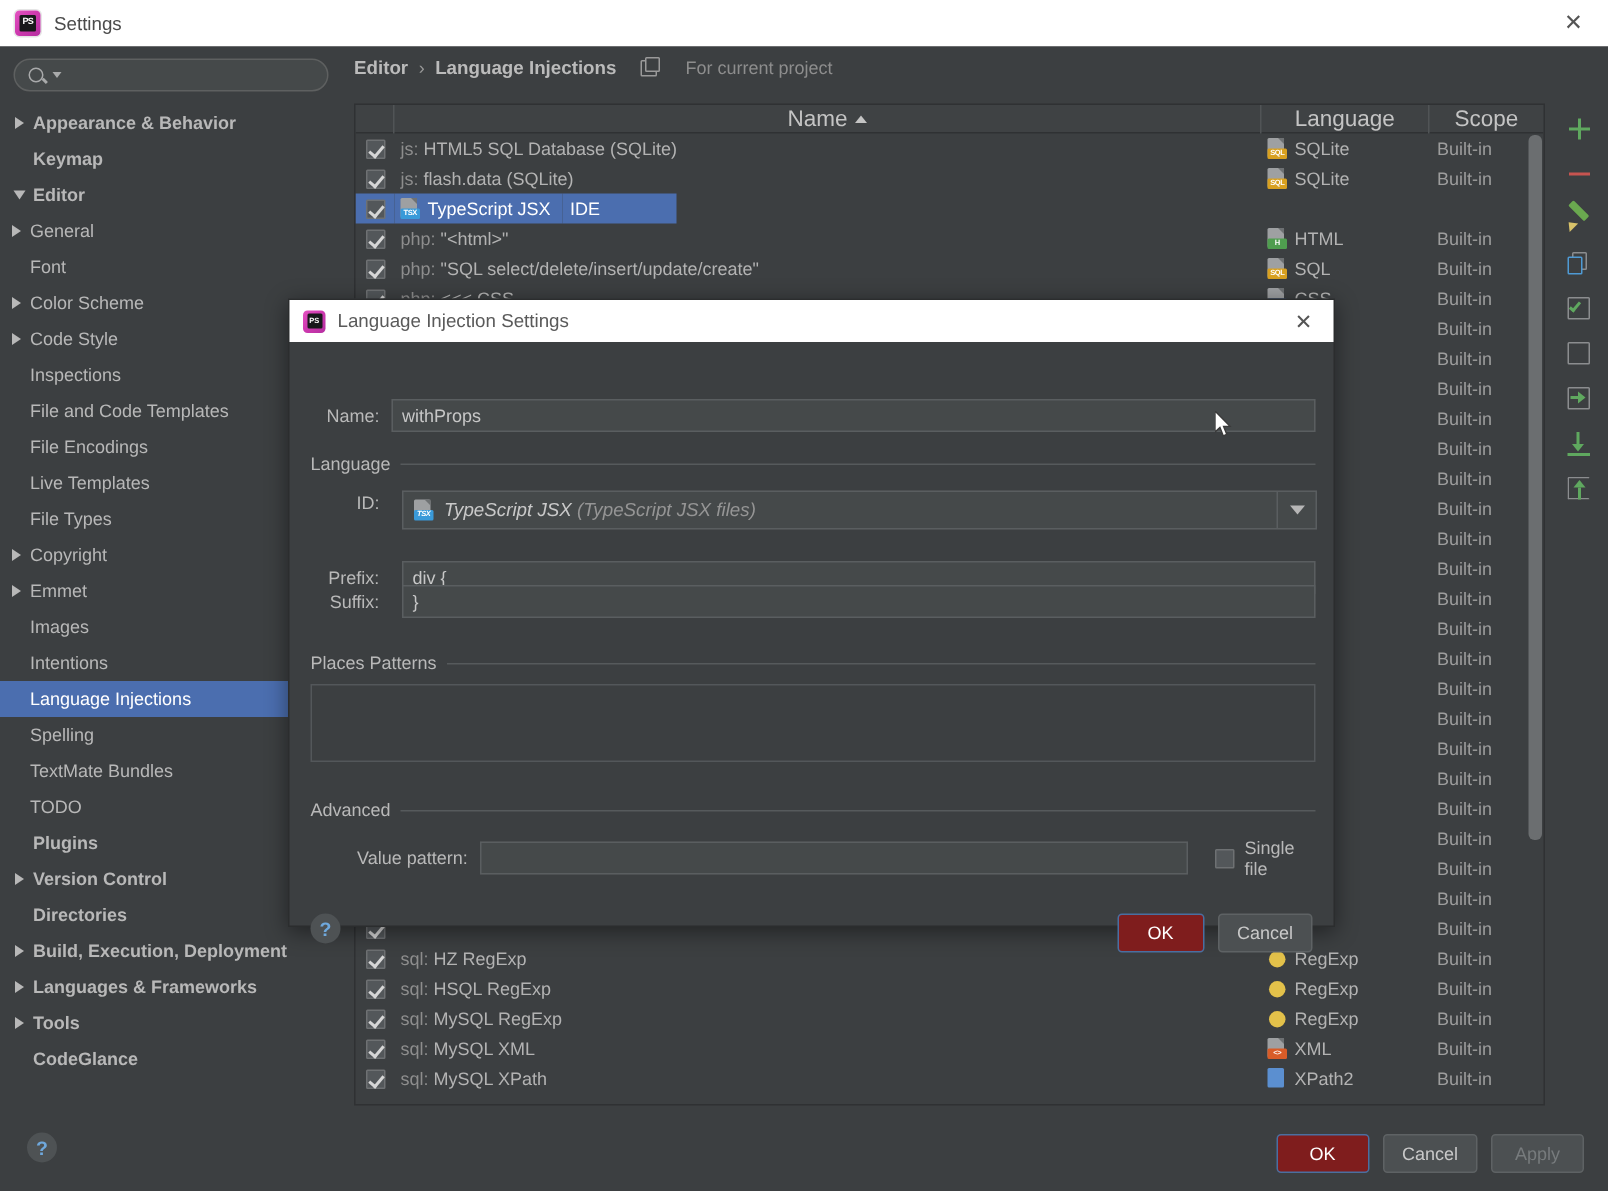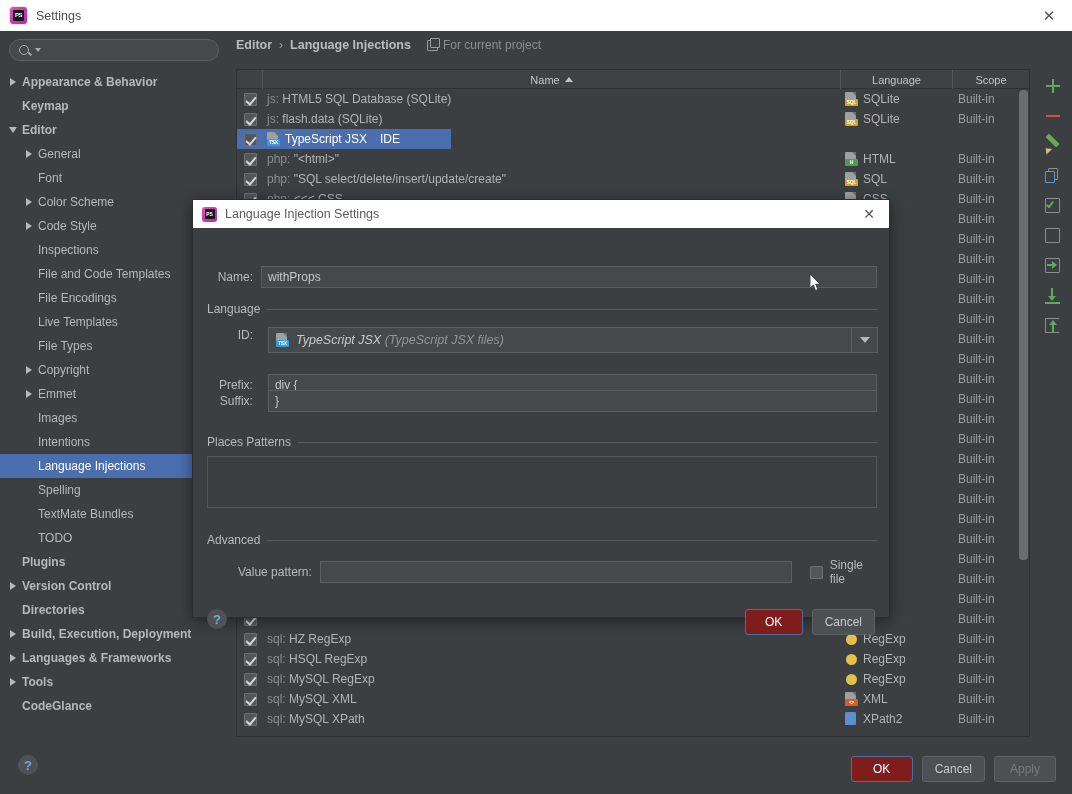--- a/index.html
+++ b/index.html
@@ -75,53 +75,53 @@
   .tnode .arrow span {
     display:block; width:0; height:0;
     border-top:4px solid transparent; border-bottom:4px solid transparent;
     border-left:6px solid #b8b8b8;
   }
   .tnode .arrow.open span {
     border-left:4px solid transparent; border-right:4px solid transparent;
     border-top:6px solid #b8b8b8; border-bottom:none;
   }
   .tnode.lvl0 { padding-left: 6px; }
-  .tnode.lvl1 { padding-left: 22px; }
+  .tnode.lvl1 { padding-left: 4px; }
   .tnode.lvl0 .lbl { font-weight: bold; }
   .tnode .lbl { margin-left: 2px; }
 
   
   .rightpanel {
     position: absolute; left: 228px; top: 31px; width: 844px; height: 709px;
     background: #3c3f41;
   }
   .breadcrumb {
     display: flex; align-items: center; height: 28px; padding-left: 8px; gap: 7px;
     color: #bbbbbb;
   }
   .breadcrumb .crumb { font-weight: bold; font-size: 12.5px; }
   .breadcrumb .sep { color: #9a9a9a; font-size: 12px; }
-  .breadcrumb .scope-note { color: #8d8d8d; margin-left: 9px; display:flex; align-items:center; gap:5px;}
+  .breadcrumb .scope-note { color: #8d8d8d; margin-left: 9px; display:flex; align-items:center; gap:19px;}
   .breadcrumb .scope-icon {
     width: 11px; height: 11px; border: 1px solid #9a9a9a; border-radius: 1px; position: relative;
   }
   .breadcrumb .scope-icon:before {
     content:""; position:absolute; left:2px; top:-3px; width:8px; height:8px;
     border:1px solid #9a9a9a; border-radius:1px; background:#3c3f41;
   }
 
   
   .tablewrap {
     position: absolute; left: 8px; top: 38px; width: 794px; height: 668px;
     border: 1px solid #2f3133; overflow: hidden; background: #3c3f41;
   }
   .thead { display: flex; height: 19px; background: #3f4244; border-bottom: 1px solid #2f3133; }
   .th {
     display: flex; align-items: center; justify-content: center;
-    font-size: 11px; color: #c4c4c4; border-right: 1px solid #515456;
+    font-size: 15px; color: #c4c4c4; border-right: 1px solid #515456;
     height: 19px; position: relative;
   }
   .th.c0 { width: 26px; }
   .th.c1 { width: 578px; }
   .th.c2 { width: 112px; }
   .th.c3 { width: 76px; border-right: none; }
   .th .sortarrow {
     width:0;height:0;border-left:4px solid transparent;border-right:4px solid transparent;
     border-bottom:5px solid #c4c4c4; margin-left:5px;
   }

